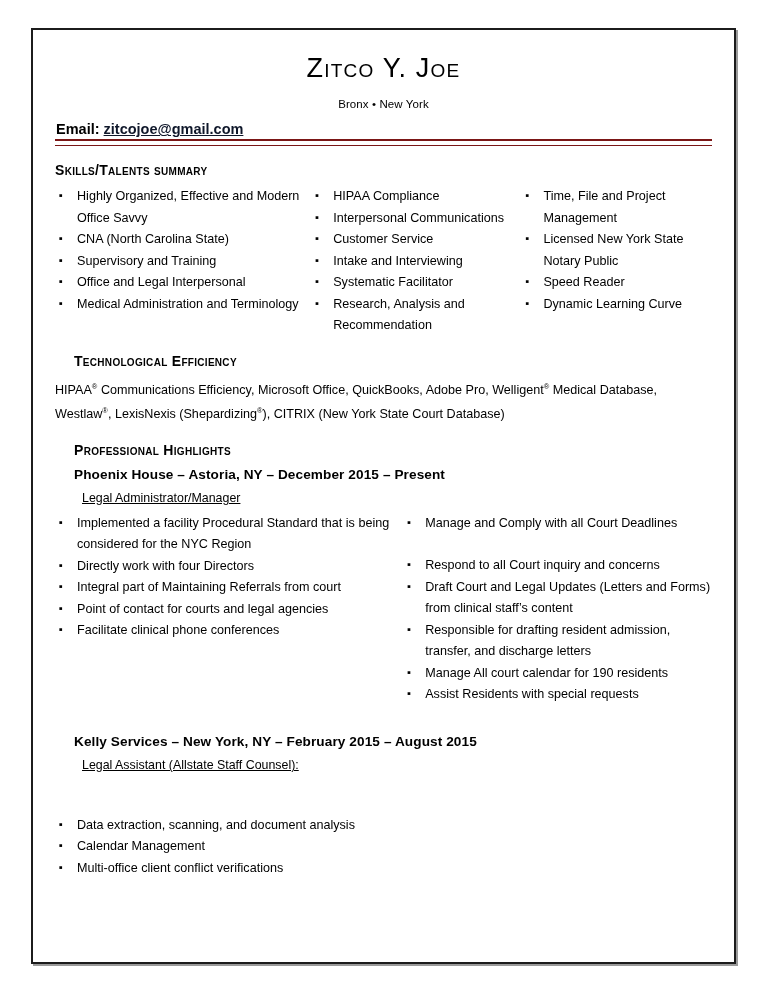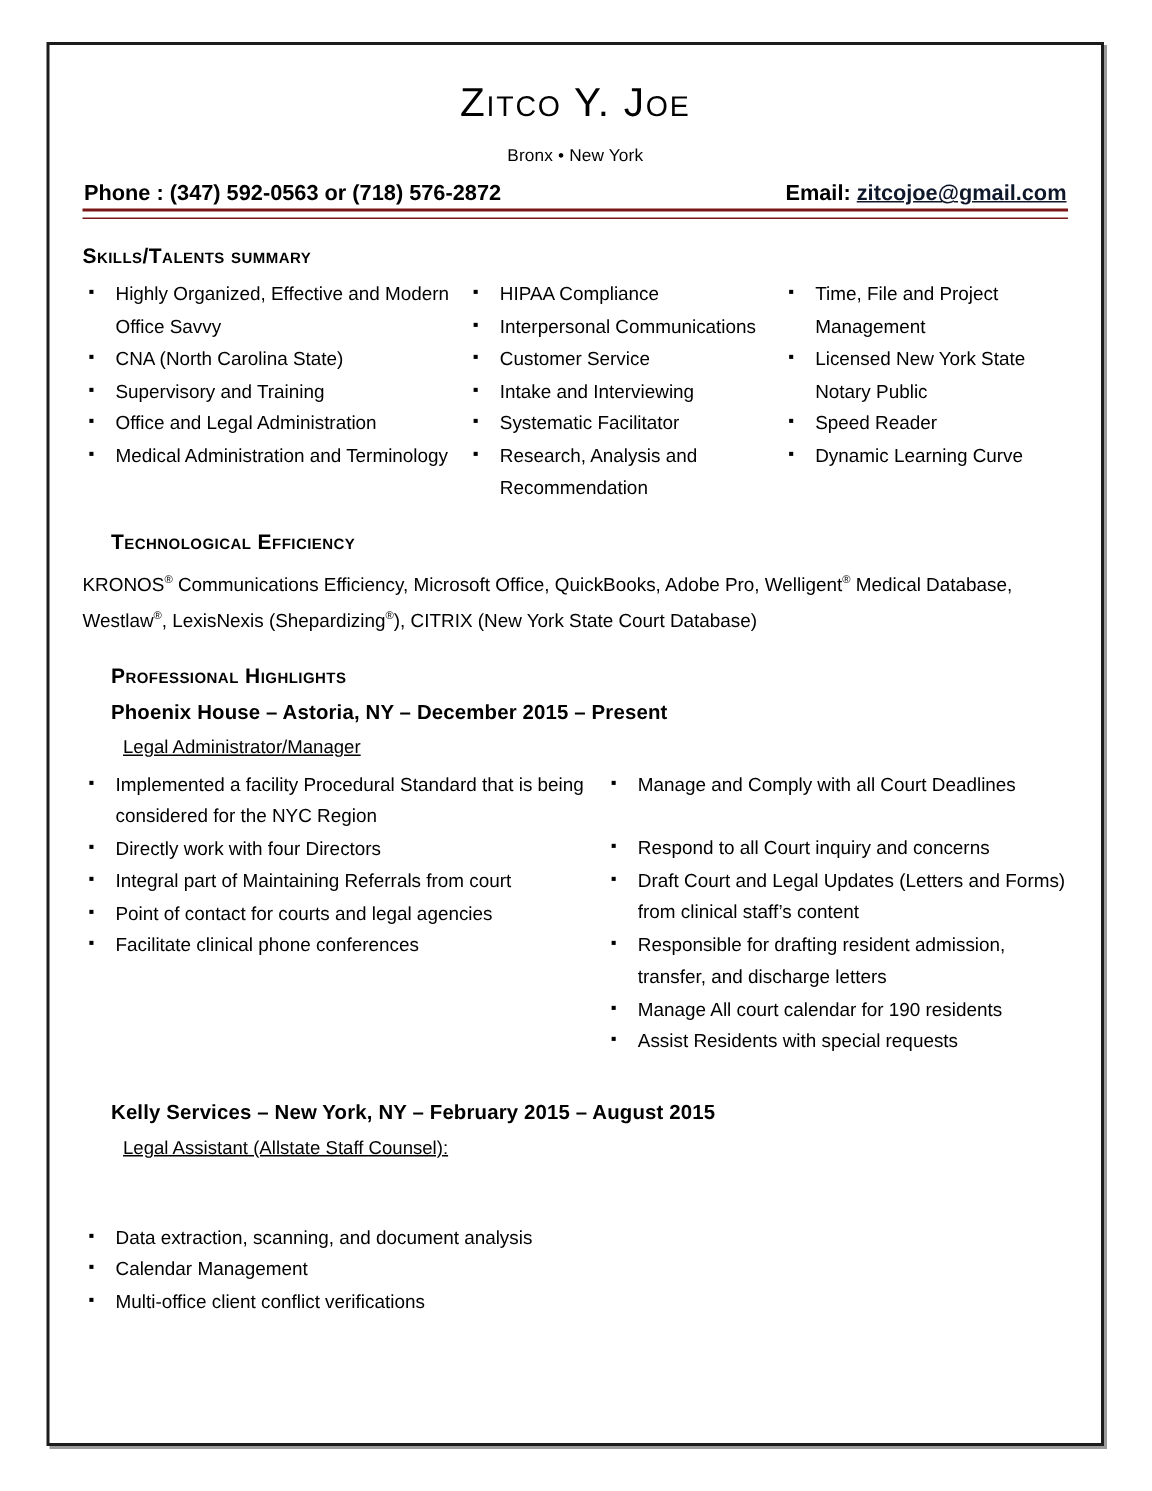--- a/index.html
+++ b/index.html
@@ -145,35 +145,34 @@
 </head>
 <body>
 
 <div id="page-frame">
   <div id="page-inner">
 
     <div class="name-title">Zitco Y. Joe</div>
     <div class="location-line">Bronx • New York</div>
 
     <div class="contact-row">
-      <span class="contact-phone">Phone : (347) 592-0563 or (718) 576-2872</span>
       <span class="contact-email-wrap"><span>Email:</span>&nbsp;<a class="email-link" href="#">zitcojoe@gmail.com</a></span>
     </div>
 
     <div class="red-rule"></div>
 
     <div class="section-heading">Skills/Talents summary</div>
 
     <div class="cols">
       <div class="col" style="width:39%;">
         <ul class="bullets">
           <li>Highly Organized, Effective and Modern Office Savvy</li>
           <li>CNA (North Carolina State)</li>
           <li>Supervisory and Training</li>
-          <li>Office and Legal Administration</li>
+          <li>Office and Legal Interpersonal</li>
           <li>Medical Administration and Terminology</li>
         </ul>
       </div>
       <div class="col" style="width:32%;">
         <ul class="bullets">
           <li>HIPAA Compliance</li>
           <li>Interpersonal Communications</li>
           <li>Customer Service</li>
           <li>Intake and Interviewing</li>
           <li>Systematic Facilitator</li>
@@ -185,21 +184,21 @@
           <li>Time, File and Project Management</li>
           <li>Licensed New York State Notary Public</li>
           <li>Speed Reader</li>
           <li>Dynamic Learning Curve</li>
         </ul>
       </div>
     </div>
 
     <div class="section-heading indented">Technological Efficiency</div>
     <div class="tech-body">
-      <span>KRONOS</span><sup>®</sup><span> Communications Efficiency, Microsoft Office, QuickBooks, Adobe Pro, Welligent</span><sup>®</sup><span> Medical Database, Westlaw</span><sup>®</sup><span>, LexisNexis (Shepardizing</span><sup>®</sup><span>), CITRIX (New York State Court Database)</span>
+      <span>HIPAA</span><sup>®</sup><span> Communications Efficiency, Microsoft Office, QuickBooks, Adobe Pro, Welligent</span><sup>®</sup><span> Medical Database, Westlaw</span><sup>®</sup><span>, LexisNexis (Shepardizing</span><sup>®</sup><span>), CITRIX (New York State Court Database)</span>
     </div>
 
     <div class="section-heading indented">Professional Highlights</div>
 
     <div class="job-header">Phoenix House – Astoria, NY – December 2015 – Present</div>
     <div class="job-title">Legal Administrator/Manager</div>
 
     <div class="cols">
       <div class="col" style="width:53%;">
         <ul class="bullets">

